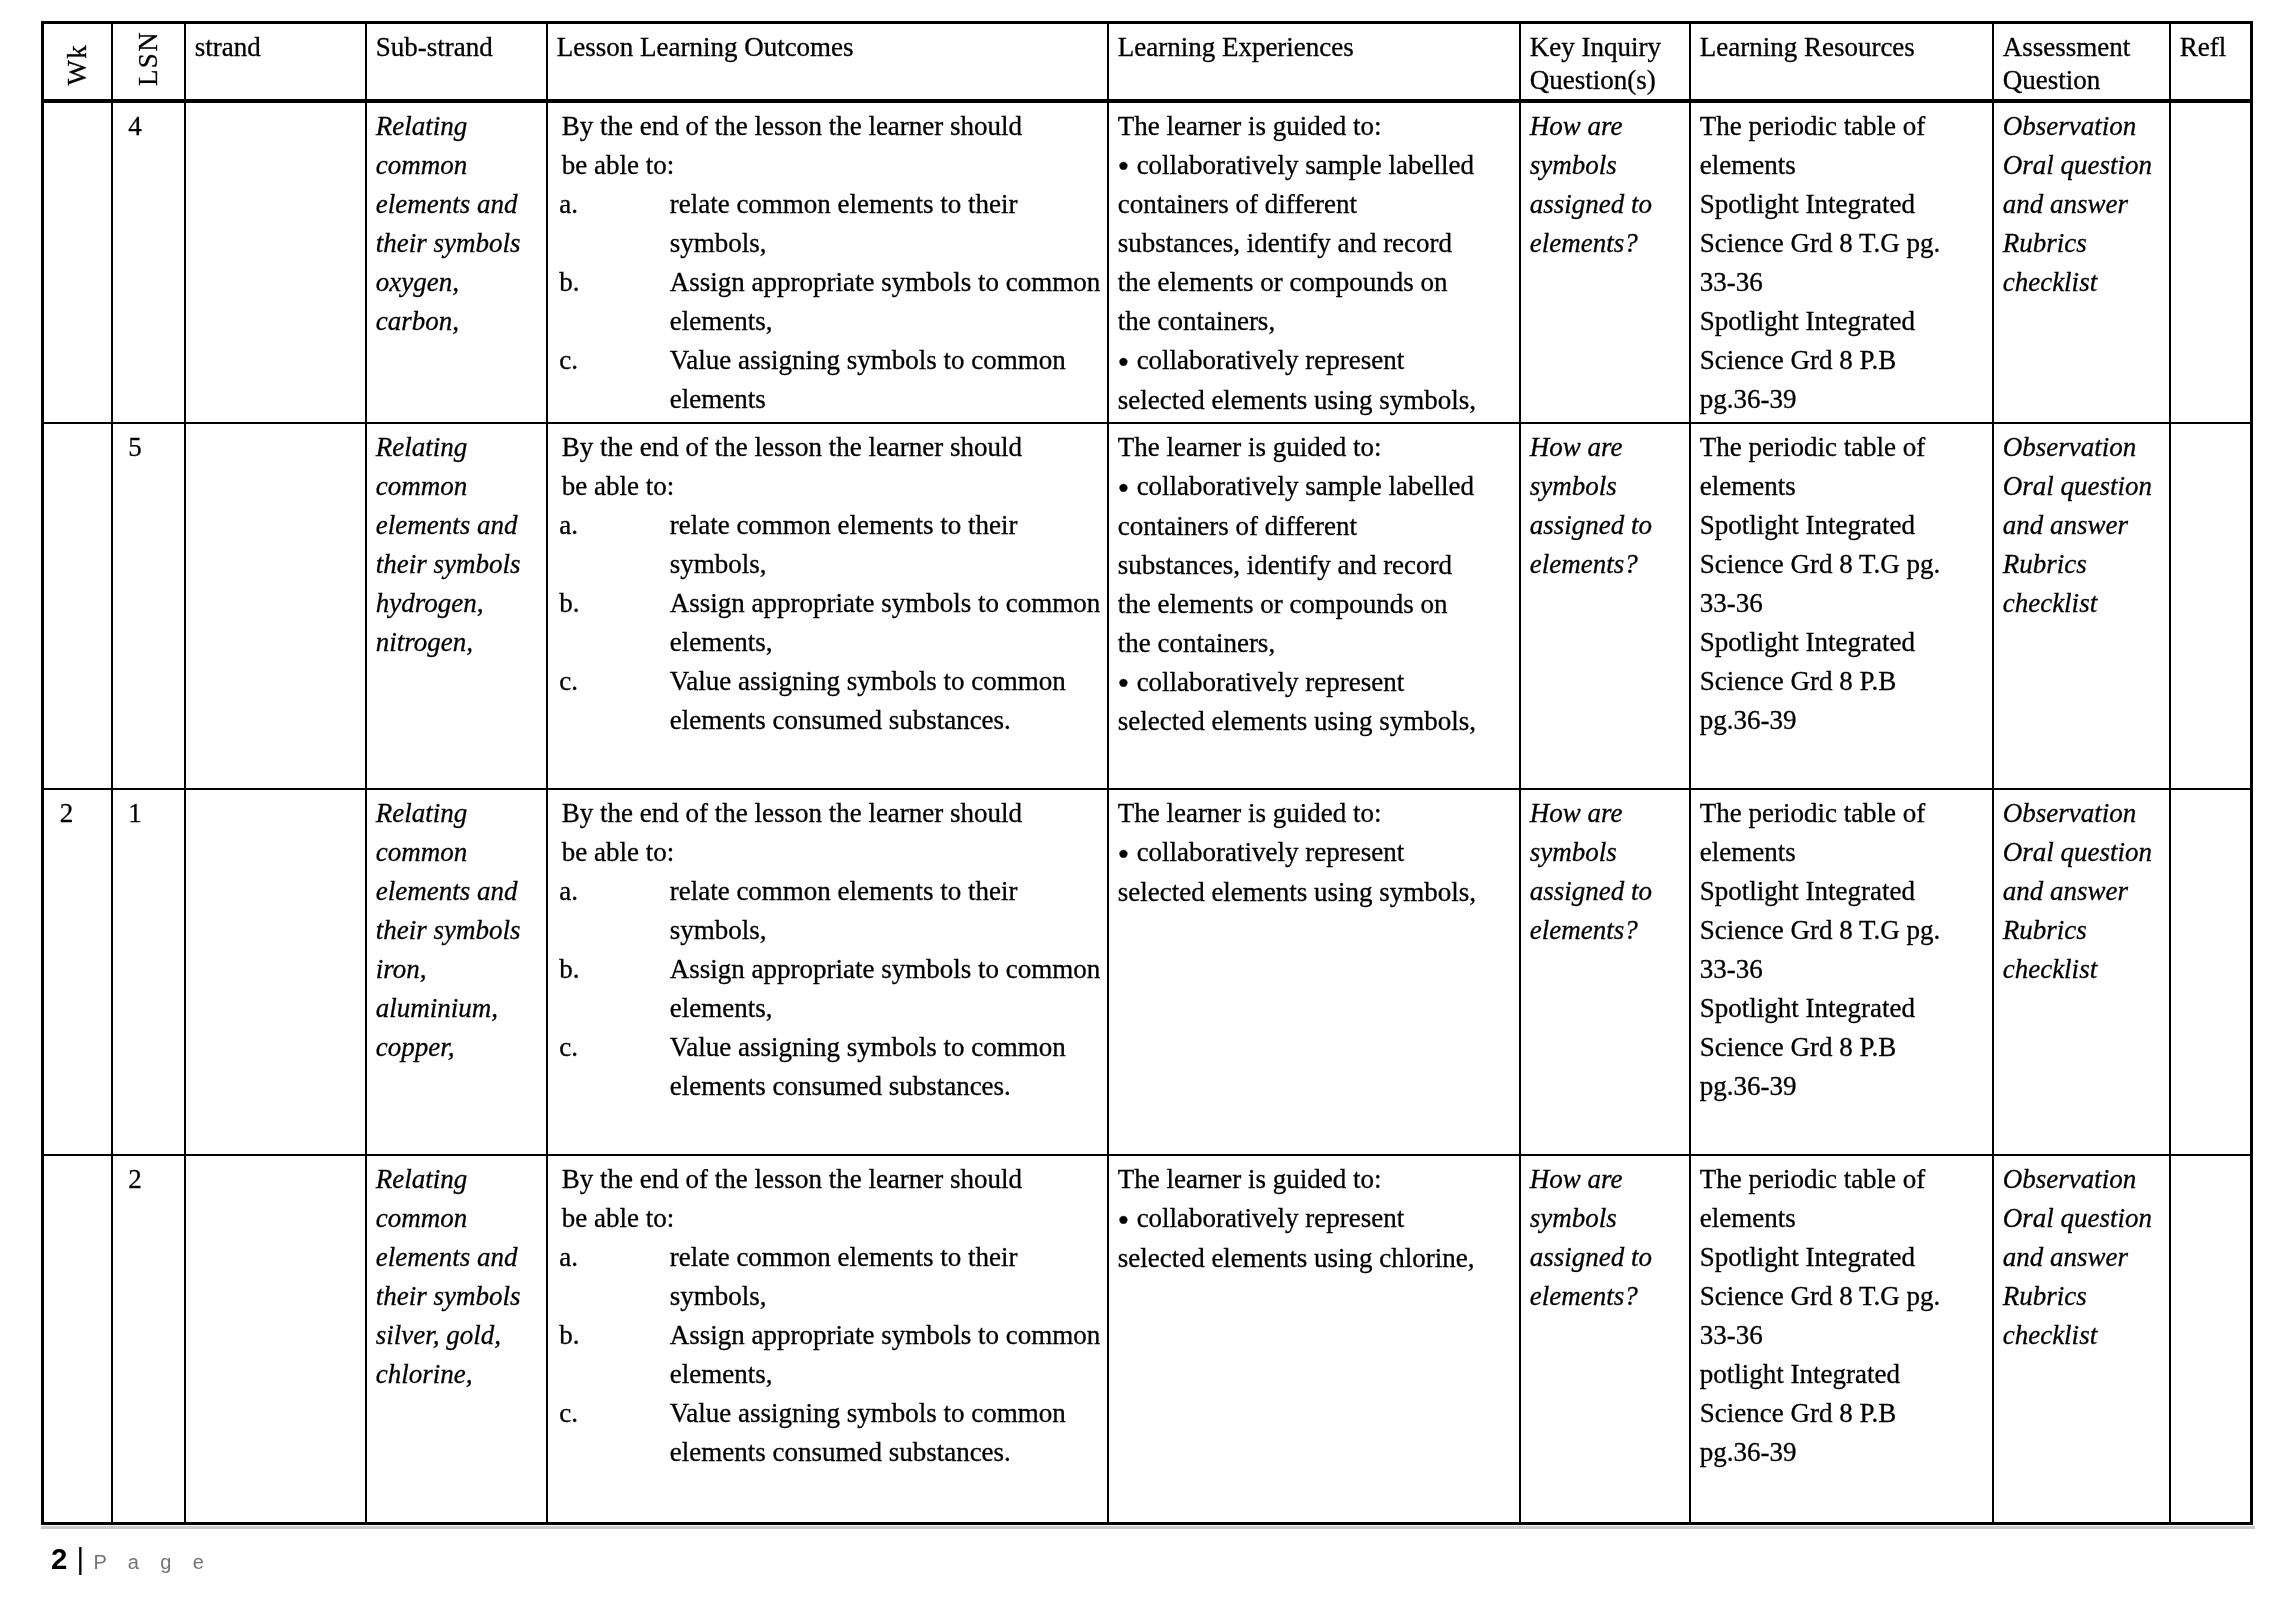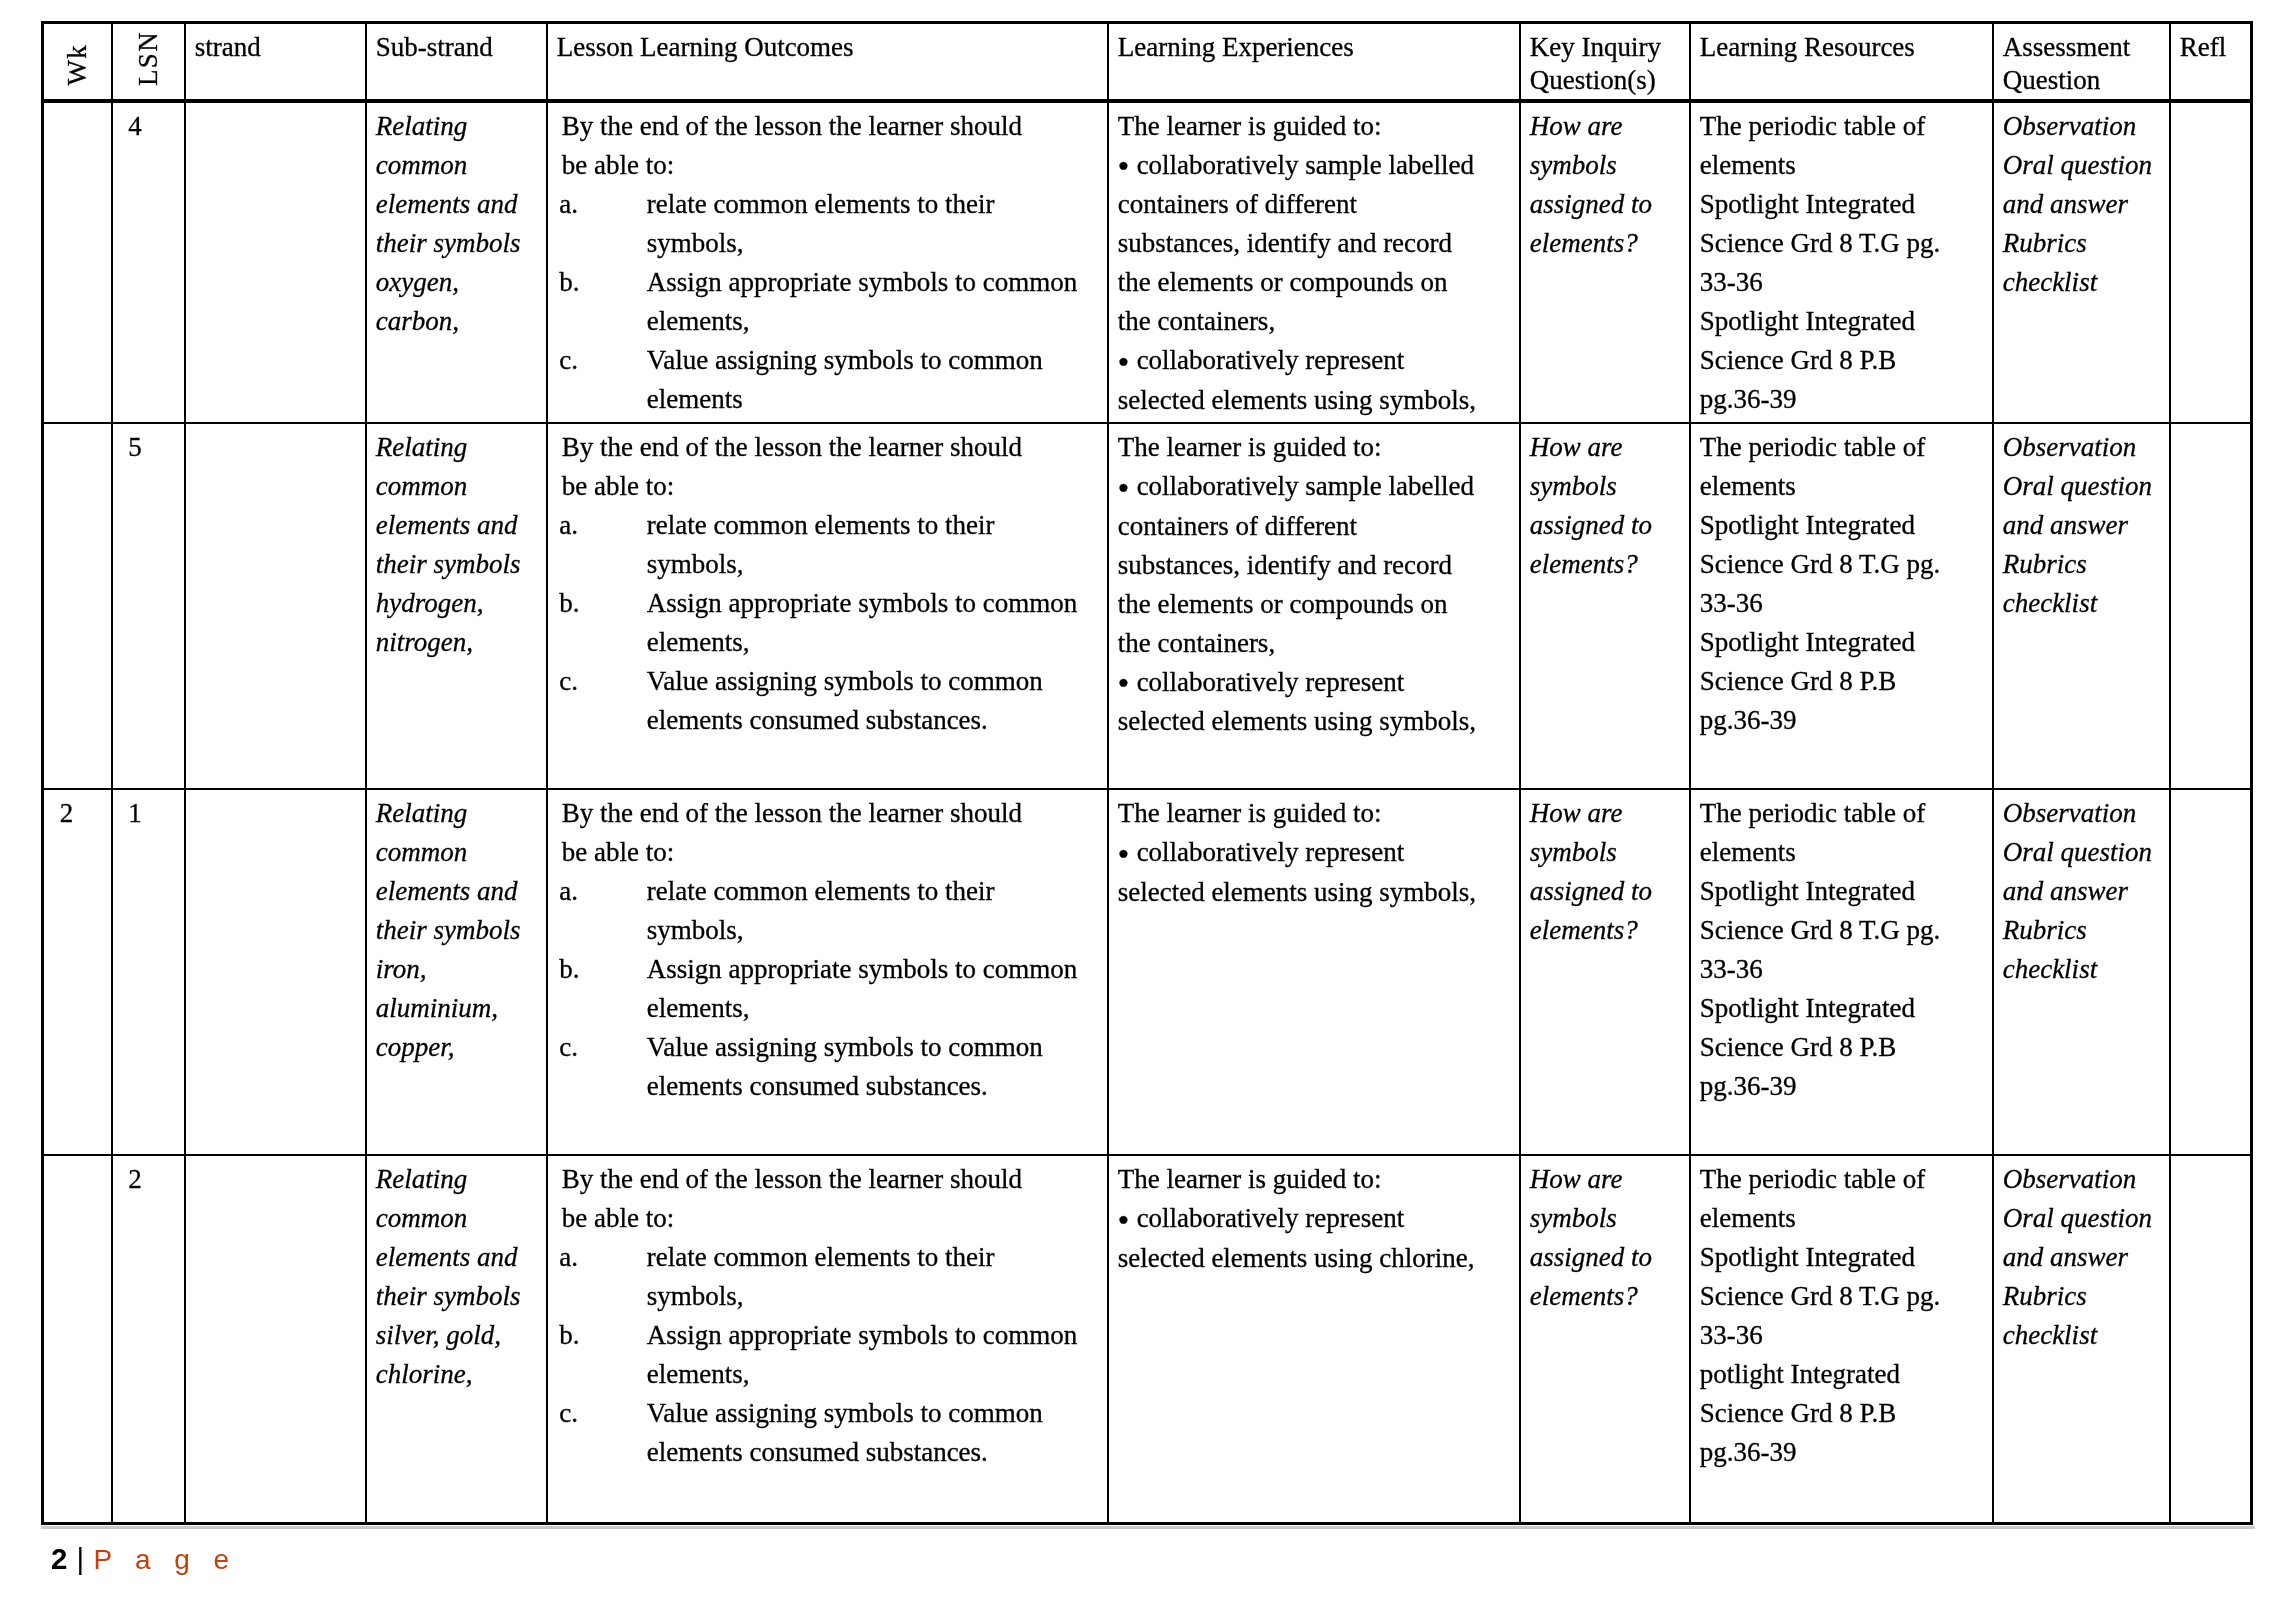--- a/index.html
+++ b/index.html
@@ -14,31 +14,31 @@
         font-weight:normal;padding:3.9px 5.2px 2.6px 9.2px;overflow:hidden;}
   .sow thead th{border-bottom:4.6px solid #000;line-height:33px;padding-top:6.5px;}
   th.rot{vertical-align:bottom;text-align:center;padding:0 0 5.2px 0;}
   .vert{writing-mode:vertical-rl;transform:rotate(180deg);display:inline-block;
         line-height:1.05;letter-spacing:1.3px;}
   td.num{padding-left:15.7px;}
   .pre{white-space:pre;font-style:italic;}
   .oc-intro{margin-left:5px;white-space:pre;}
   .oc-item{display:flex;align-items:flex-start;}
   .oc-label{flex:0 0 90px;box-sizing:border-box;padding-left:2.6px;}
-  .oc-text{white-space:pre;flex:1 1 auto;}
+  .oc-text{white-space:pre;flex:1 1 auto;margin-left:23px;}
   .exp-b{white-space:pre;}
   .blt{font-size:18.3px;margin-right:7.9px;vertical-align:2.6px;}
   .res-line{white-space:pre;}
   .it{}
   .foot-rule{position:absolute;left:41px;top:1526px;width:2214px;height:2.6px;background:#c9c9c9;}
   .footer{position:absolute;left:51px;top:1542px;-webkit-text-stroke-width:0;
         font-family:"Liberation Sans","DejaVu Sans",sans-serif;font-size:29.4px;color:#000;}
   .pg-num{font-weight:bold;}
   .pg-sep{margin:0 9.2px;font-weight:400;}
-  .pg-label{color:#c2410c;letter-spacing:7.9px;font-size:28px;}
+  .pg-label{color:#737373;letter-spacing:7.9px;font-size:20px;}
 </style>
 </head>
 <body>
 
 <div class="page">
 
   <table class="sow">
     <colgroup>
       <col style="width:69px">
         <col style="width:73px">

